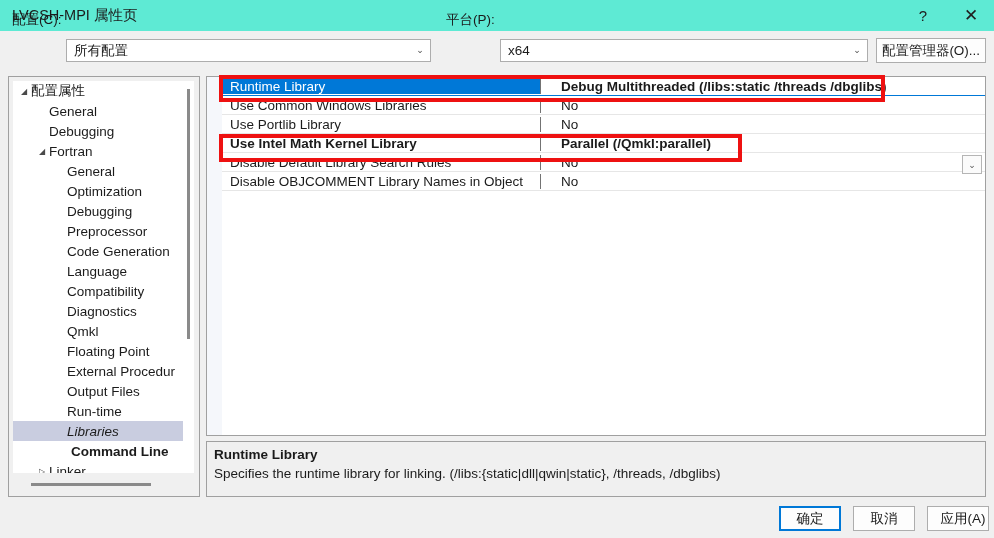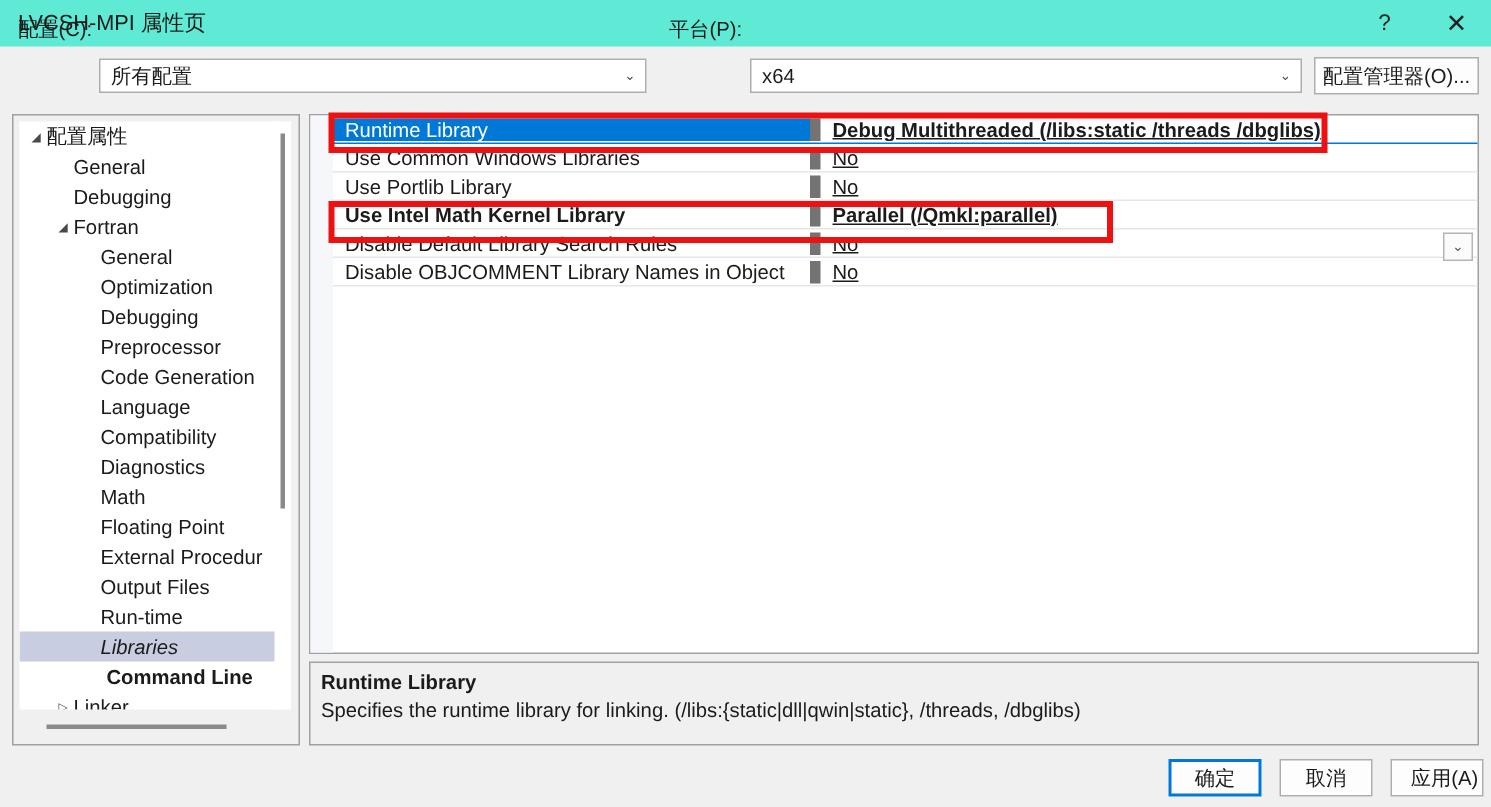--- a/index.html
+++ b/index.html
@@ -121,23 +121,22 @@
     position: absolute; left: 15px; height: 19px;
     width: 763px;
     display: flex; align-items: center;
     font-size: 13.5px; color: #1b1b1b;
     border-bottom: 1px solid #e6e6e6;
   }
   .prow .pname {
     width: 318px; padding-left: 8px; white-space: nowrap; overflow: hidden;
   }
   .prow .pval {
-    flex: 1; padding-left: 8px; white-space: nowrap; overflow: hidden;
-    border-left: 7px solid #737373;
-    text-decoration: underline;
+    flex: 1; padding-left: 20px; white-space: nowrap; overflow: hidden;
+    border-left: 1px solid #737373;
   }
   .prow.modified .pname,
   .prow.modified .pval { font-weight: bold; }
   .prow.selected .pname {
     background: #0078d7; color: #ffffff; font-weight: normal;
   }
   .prow.selected { border-bottom: 1px solid #0078d7; }
   .dropbtn {
     position: absolute; right: 3px; top: 78px; width: 20px; height: 19px;
     border: 1px solid #b5b5b5; background: #fbfbfb;
@@ -247,21 +246,21 @@
         <div class="tnode" style="padding-left: 40px;">
           <span class="glyph"></span>
           <span>Compatibility</span>
         </div>
         <div class="tnode" style="padding-left: 40px;">
           <span class="glyph"></span>
           <span>Diagnostics</span>
         </div>
         <div class="tnode" style="padding-left: 40px;">
           <span class="glyph"></span>
-          <span>Math</span>
+          <span>Qmkl</span>
         </div>
         <div class="tnode" style="padding-left: 40px;">
           <span class="glyph"></span>
           <span>Floating Point</span>
         </div>
         <div class="tnode" style="padding-left: 40px;">
           <span class="glyph"></span>
           <span>External Procedur</span>
         </div>
         <div class="tnode" style="padding-left: 40px;">

